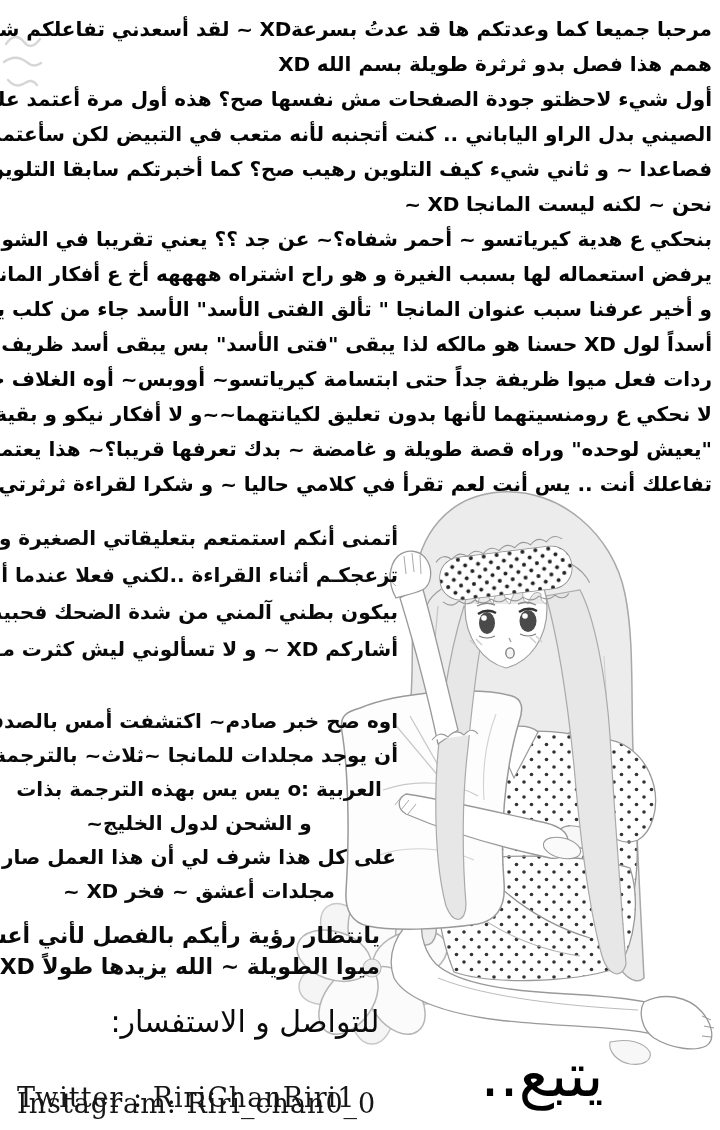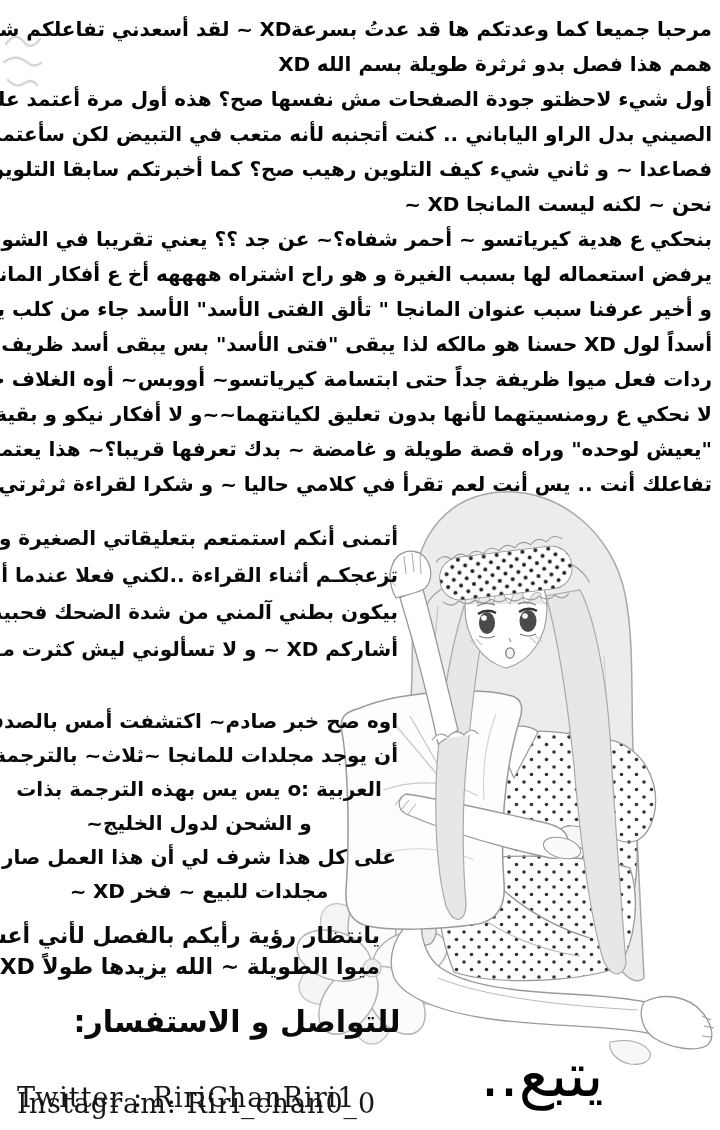--- a/index.html
+++ b/index.html
@@ -17,22 +17,22 @@
   }
   
   .colblock{
     position:absolute;left:0;width:398px;z-index:2;direction:rtl;text-align:center;
     font-weight:bold;color:#0a0a0a;letter-spacing:-0.2px;
   }
   .block-a{top:520px;font-size:20px;line-height:37px;}
   .block-b{top:704px;font-size:20px;line-height:34px;}
   .block-c{top:920px;font-size:22px;line-height:31px;width:380px;}
   .contact-heading{
-    position:absolute;top:1004px;left:72px;width:330px;z-index:3;
-    direction:rtl;text-align:center;font-weight:bold;font-size:30px;color:#0a0a0a;
+    position:absolute;top:1004px;left:80px;width:330px;z-index:3;
+    direction:rtl;text-align:center;font-weight:normal;font-size:30px;color:#0a0a0a;
   }
   .handle{
     position:absolute;z-index:3;font-family:"DejaVu Serif",serif;
     font-size:27px;color:#161616;letter-spacing:1px;white-space:nowrap;
   }
   .tw{top:1050px;left:17px;margin-top:32px;}
   .ig{top:1088px;left:17px;}
   .continued{
     position:absolute;top:1040px;left:436px;width:212px;z-index:2;
     direction:rtl;text-align:center;font-weight:normal;font-size:60px;color:#000;
@@ -188,21 +188,21 @@
     <div class="line">بيكون بطني آلمني من شدة الضحك فحبيت</div>
     <div class="line">أشاركم XD ~ و لا تسألوني ليش كثرت مـن</div>
   </div>
 
   <div class="colblock block-b">
     <div class="line">اوه صح خبر صادم~ اكتشفت أمس بالصدفة</div>
     <div class="line">أن يوجد مجلدات للمانجا ~ثلاث~ بالترجمة</div>
     <div class="line">العربية :o يس يس بهذه الترجمة بذات</div>
     <div class="line">و الشحن لدول الخليج~</div>
     <div class="line">على كل هذا شرف لي أن هذا العمل صار</div>
-    <div class="line">مجلدات للبيع ~ فخر XD ~</div>
+    <div class="line">مجلدات أعشق ~ فخر XD ~</div>
   </div>
 
   <div class="colblock block-c">
     <div class="line">يانتظار رؤية رأيكم بالفصل لأني أعشق ثرثرتكم</div>
     <div class="line">ميوا الطويلة ~ الله يزيدها طولاً XD</div>
   </div>
 
   <div class="contact-heading">للتواصل و الاستفسار:</div>
   <div class="handle tw">Twitter : RiriChanRiri1</div>
   <div class="handle ig">Instagram: Riri_chan0_0</div>

